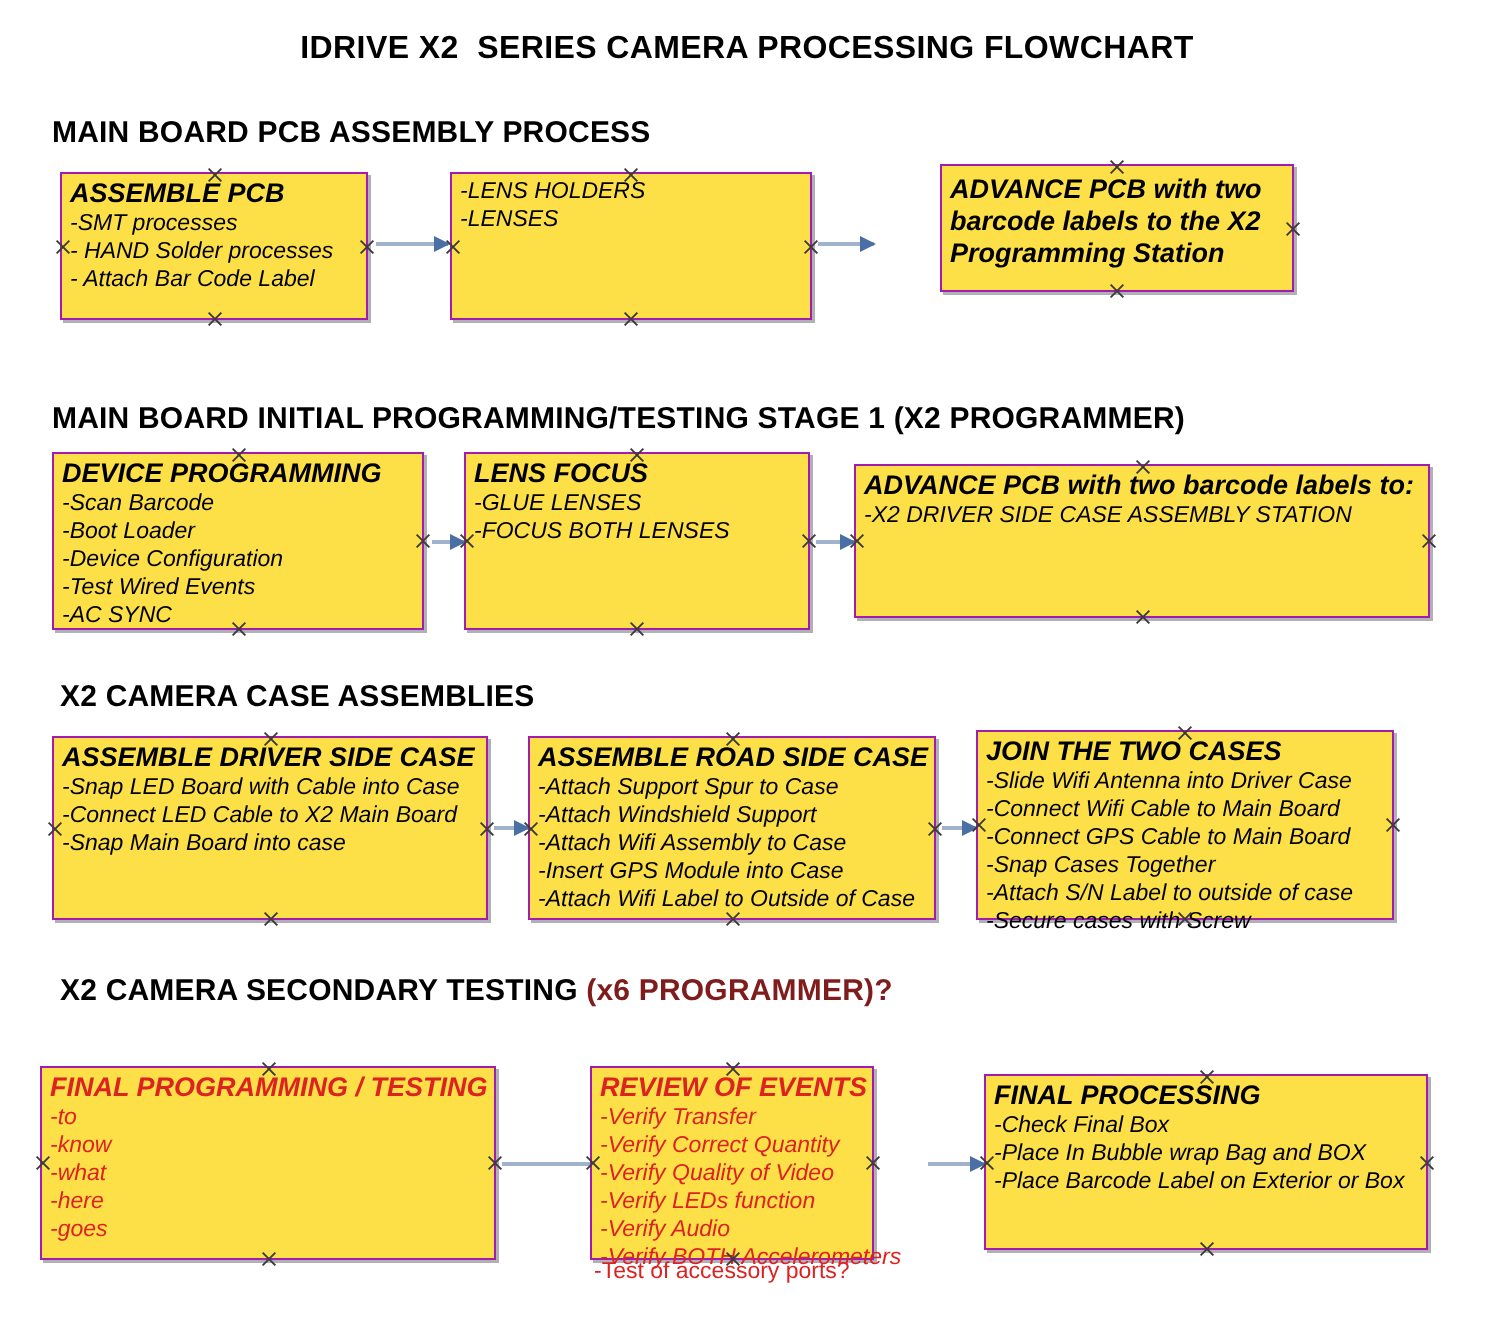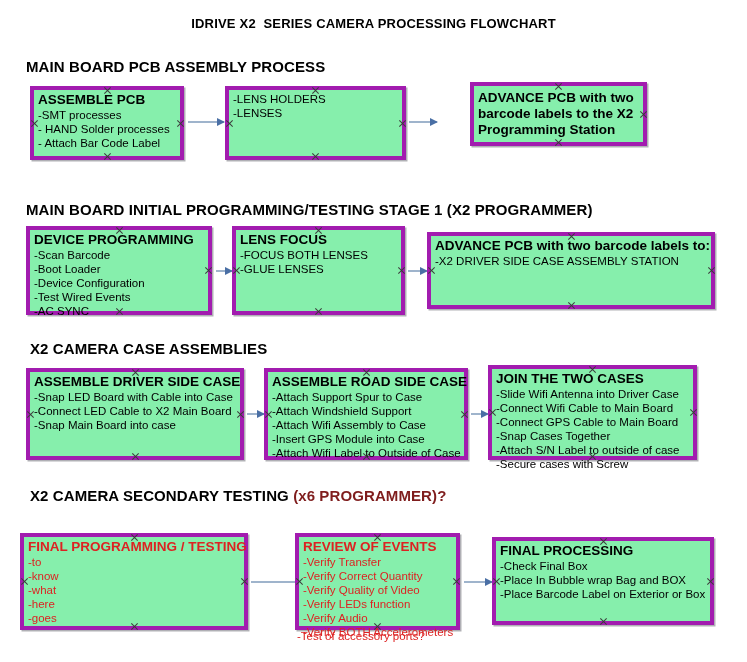--- a/index.html
+++ b/index.html
@@ -19,42 +19,43 @@
     position: absolute;
     left: 0; top: 0;
     width: 747px;
     height: 662px;
   }
   .doc-title {
     position: absolute;
     left: 0; top: 16px;
     width: 747px;
     text-align: center;
-    font-size: 13px;
+    font-size: 16px;
     font-weight: bold;
     letter-spacing: 0.2px;
     white-space: pre;
   }
   .section-header {
     position: absolute;
     font-size: 15px;
     font-weight: bold;
     white-space: nowrap;
     letter-spacing: 0.1px;
   }
   .section-header .accent {
     color: #7f1d1d;
   }
   .node {
     position: absolute;
-    background: #86efac;
-    border: 4px solid #a21caf;
+    background: #fde047;
+    border: 1px solid #a21caf;
     box-sizing: border-box;
     box-shadow: 1.5px 1.5px 0 rgba(80,80,90,0.45);
     overflow: visible;
+    font-style: italic;
   }
   .node .body {
     position: absolute;
     left: 4px;
     top: 2px;
     right: 2px;
   }
   .node-title {
     font-size: 13.5px;
     font-weight: bold;
@@ -193,22 +194,22 @@
     <span class="handle h-right"></span>
   </div>
 
   <div class="connector" style="left:216px; top:270px; width:16px;">
     <span class="arrowhead"></span>
   </div>
 
   <div class="node" style="left:232px; top:226px; width:173px; height:89px;">
     <div class="body">
       <div class="node-title">LENS FOCUS</div>
+      <div class="node-line">-GLUE LENSES</div>
       <div class="node-line">-FOCUS BOTH LENSES</div>
-      <div class="node-line">-GLUE LENSES</div>
     </div>
     <span class="handle h-top"></span>
     <span class="handle h-bottom"></span>
     <span class="handle h-left"></span>
     <span class="handle h-right"></span>
   </div>
 
   <div class="connector" style="left:408px; top:270px; width:19px;">
     <span class="arrowhead"></span>
   </div>
@@ -294,21 +295,21 @@
       <div class="node-line">-goes</div>
     </div>
     <span class="handle h-top"></span>
     <span class="handle h-bottom"></span>
     <span class="handle h-left"></span>
     <span class="handle h-right"></span>
   </div>
 
   <div class="stub" style="left:251px; top:581px; width:46px;"></div>
 
-  <div class="node red" style="left:295px; top:533px; width:165px; height:97px;">
+  <div class="node red" style="left:295px; top:533px; width:142px; height:97px;">
     <div class="body">
       <div class="node-title">REVIEW OF EVENTS</div>
       <div class="node-line">-Verify Transfer</div>
       <div class="node-line">-Verify Correct Quantity</div>
       <div class="node-line">-Verify Quality of Video</div>
       <div class="node-line">-Verify LEDs function</div>
       <div class="node-line">-Verify Audio</div>
       <div class="node-line">-Verify BOTH Accelerometers</div>
     </div>
     <span class="handle h-top"></span>

